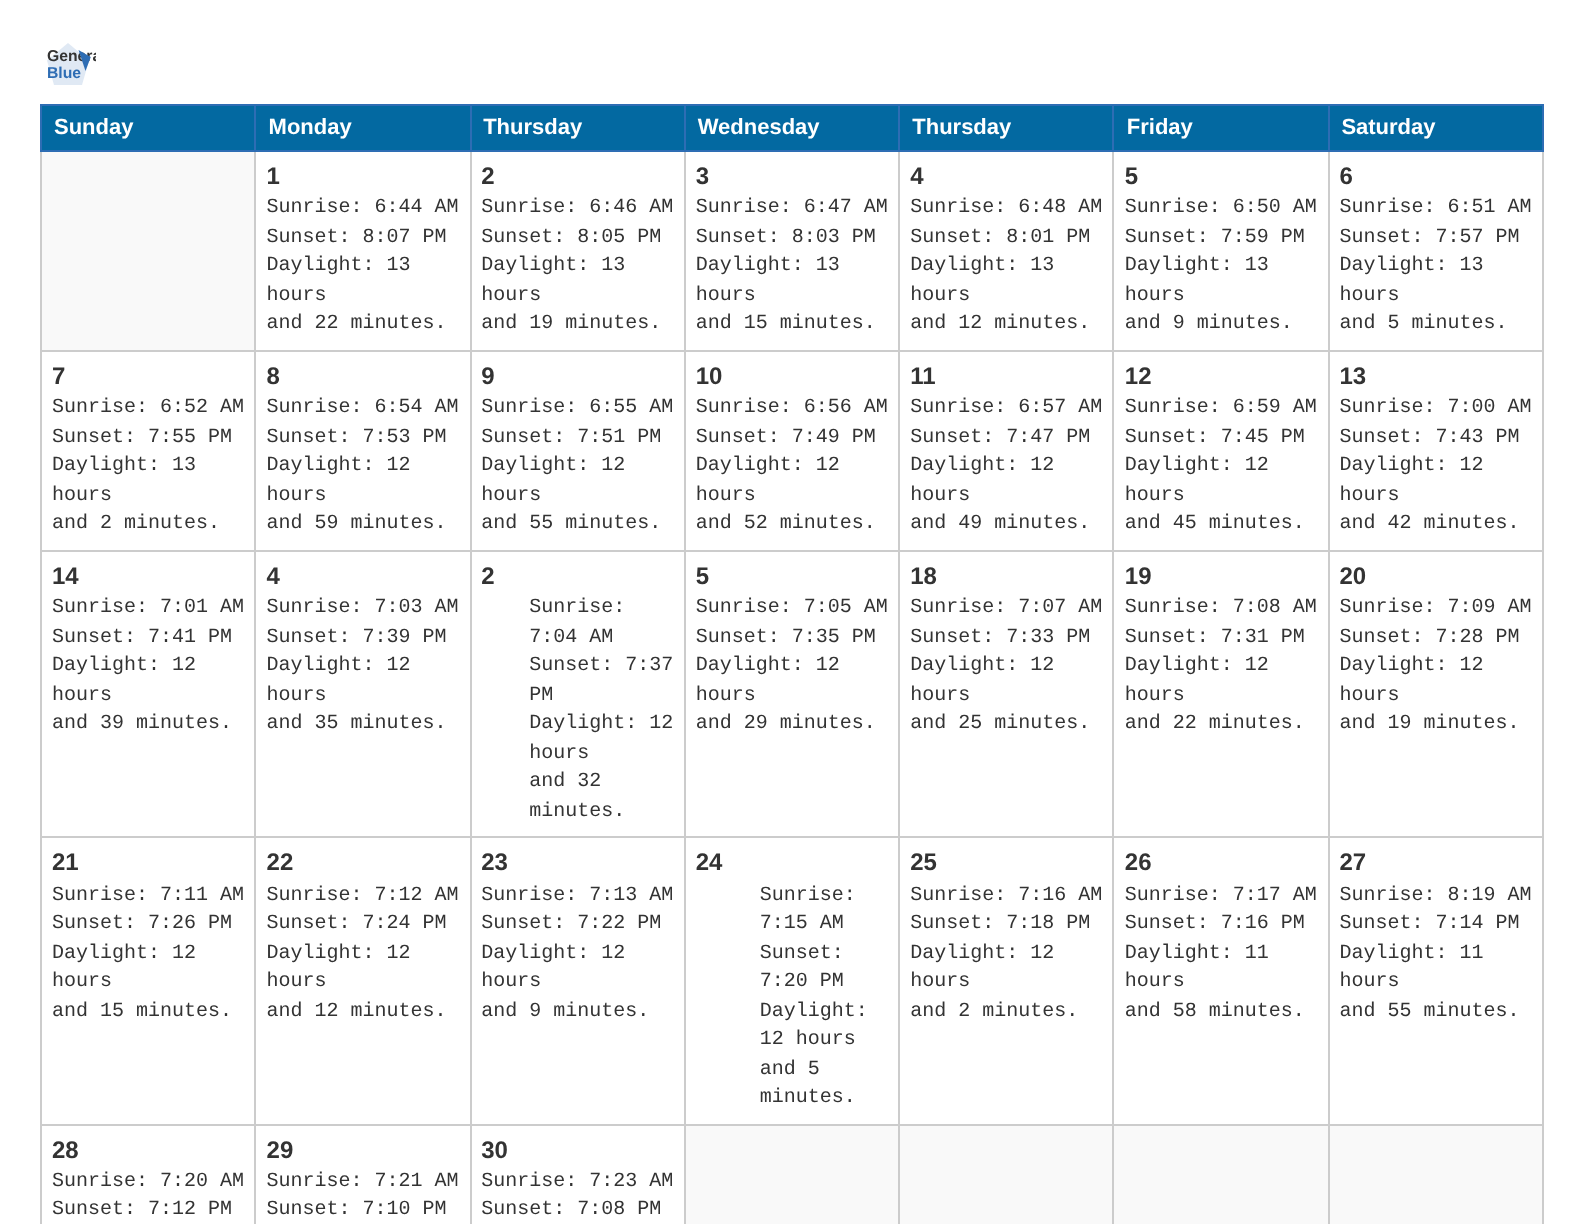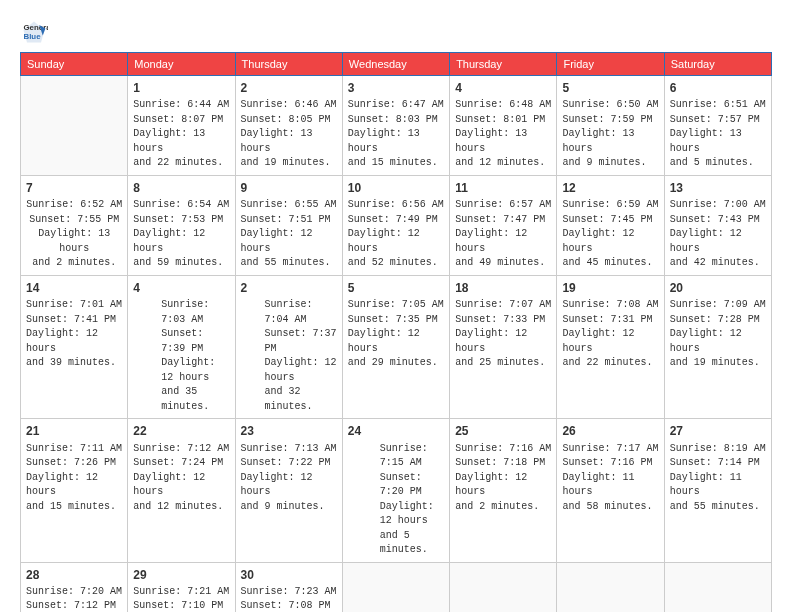--- a/index.html
+++ b/index.html
@@ -55,26 +55,26 @@
       color: #555;
       margin-top: 2px;
     }
     .calendar {
       width: 100%;
       border-collapse: collapse;
       margin-top: 6px;
       font-size: 10.5px;
     }
     .calendar th {
-      background: #ef4444;
+      background: #0369a1;
       color: #fff;
       text-align: left;
       padding: 5px 6px;
       font-size: 11px;
-      font-weight: normal;
+      font-weight: bold;
       border: 1px solid #2e6db4;
     }
     .calendar td {
       border: 1px solid #ccc;
       vertical-align: top;
       padding: 4px 5px;
       width: calc(100% / 7);
       height: 82px;
       color: #333;
       line-height: 1.45;
@@ -176,21 +176,21 @@
             <span class="day-number">6</span>
             <div class="day-info" style="white-space: pre-line;">Sunrise: 6:51 AM
 Sunset: 7:57 PM
 Daylight: 13 hours
 and 5 minutes.</div>
           </td>
         </tr>
         <tr>
           <td>
             <span class="day-number">7</span>
-            <div class="day-info" style="white-space: pre-line; text-align: center;">Sunrise: 6:52 AM
+            <div class="day-info" style="white-space: pre-line;">Sunrise: 6:52 AM
 Sunset: 7:55 PM
 Daylight: 13 hours
 and 2 minutes.</div>
           </td>
           <td>
             <span class="day-number">8</span>
             <div class="day-info" style="white-space: pre-line;">Sunrise: 6:54 AM
 Sunset: 7:53 PM
 Daylight: 12 hours
 and 59 minutes.</div>
@@ -234,21 +234,21 @@
         <tr>
           <td>
             <span class="day-number">14</span>
             <div class="day-info" style="white-space: pre-line;">Sunrise: 7:01 AM
 Sunset: 7:41 PM
 Daylight: 12 hours
 and 39 minutes.</div>
           </td>
           <td>
             <span class="day-number">4</span>
-            <div class="day-info" style="white-space: pre-line; margin-left: 28px;">Sunrise: 7:03 AM
+            <div class="day-info" style="white-space: pre-line;">Sunrise: 7:03 AM
 Sunset: 7:39 PM
 Daylight: 12 hours
 and 35 minutes.</div>
           </td>
           <td>
             <span class="day-number">2</span>
             <div class="day-info" style="white-space: pre-line; margin-left: 24px;">Sunrise: 7:04 AM
 Sunset: 7:37 PM
 Daylight: 12 hours
 and 32 minutes.</div>

